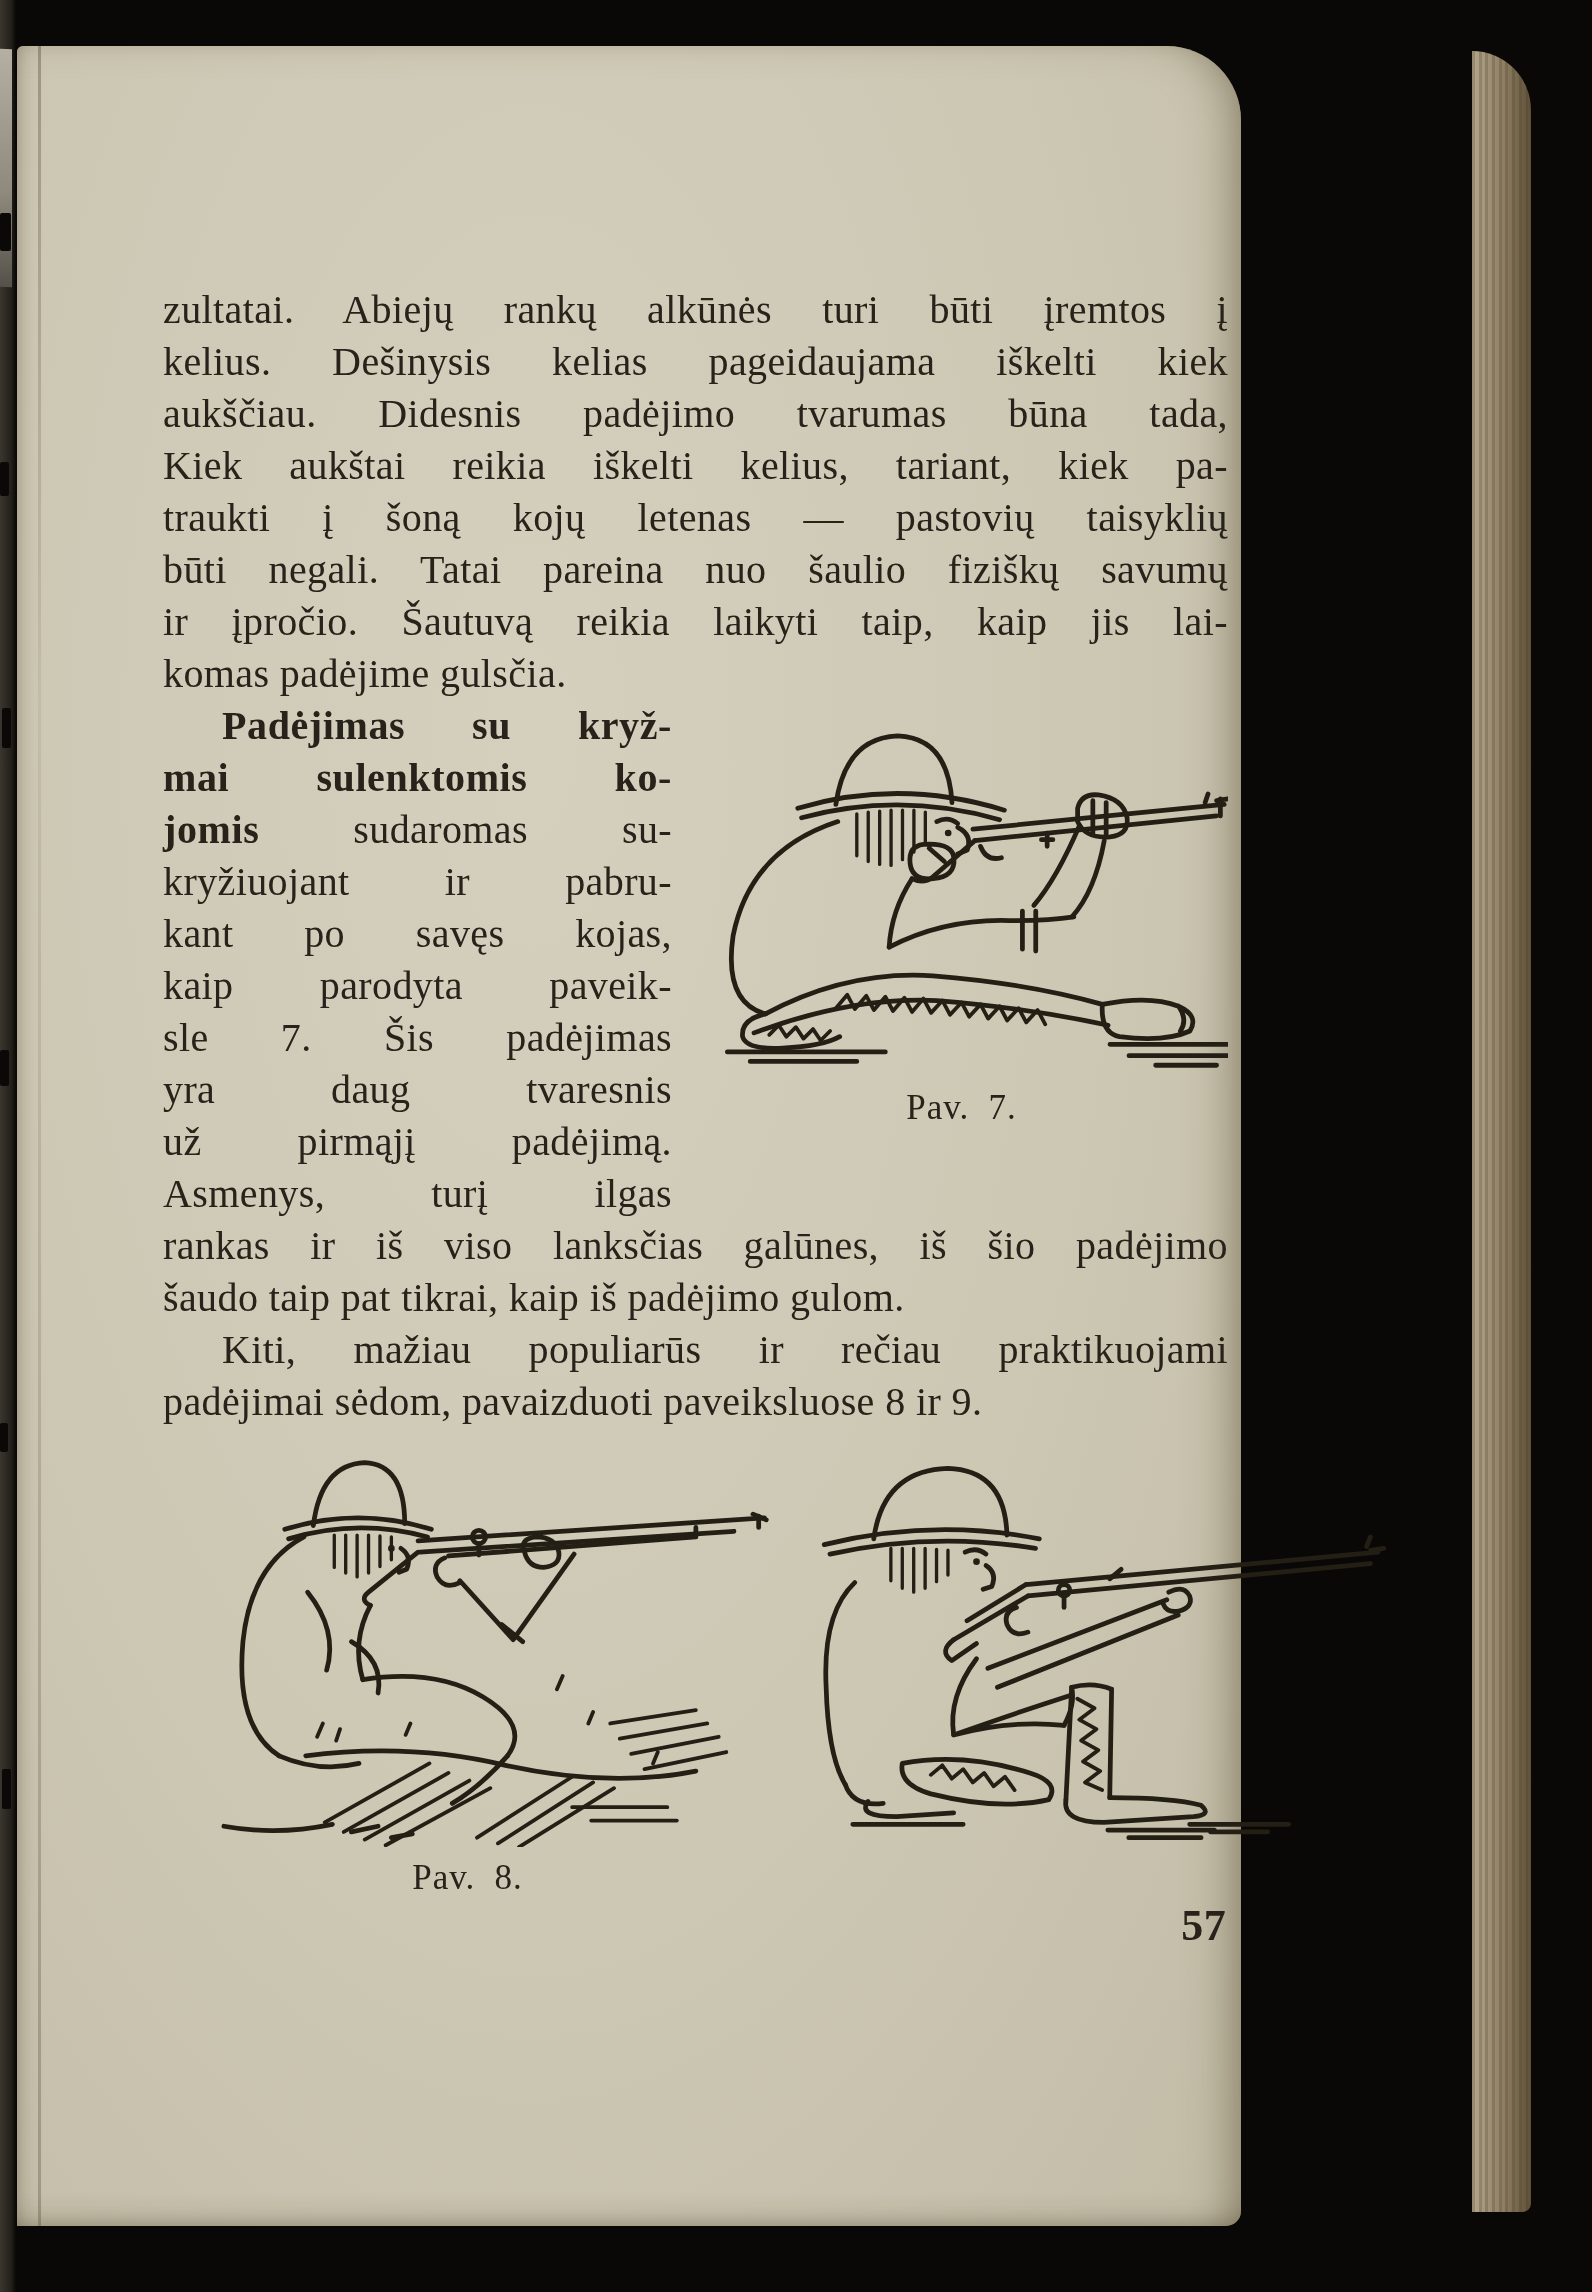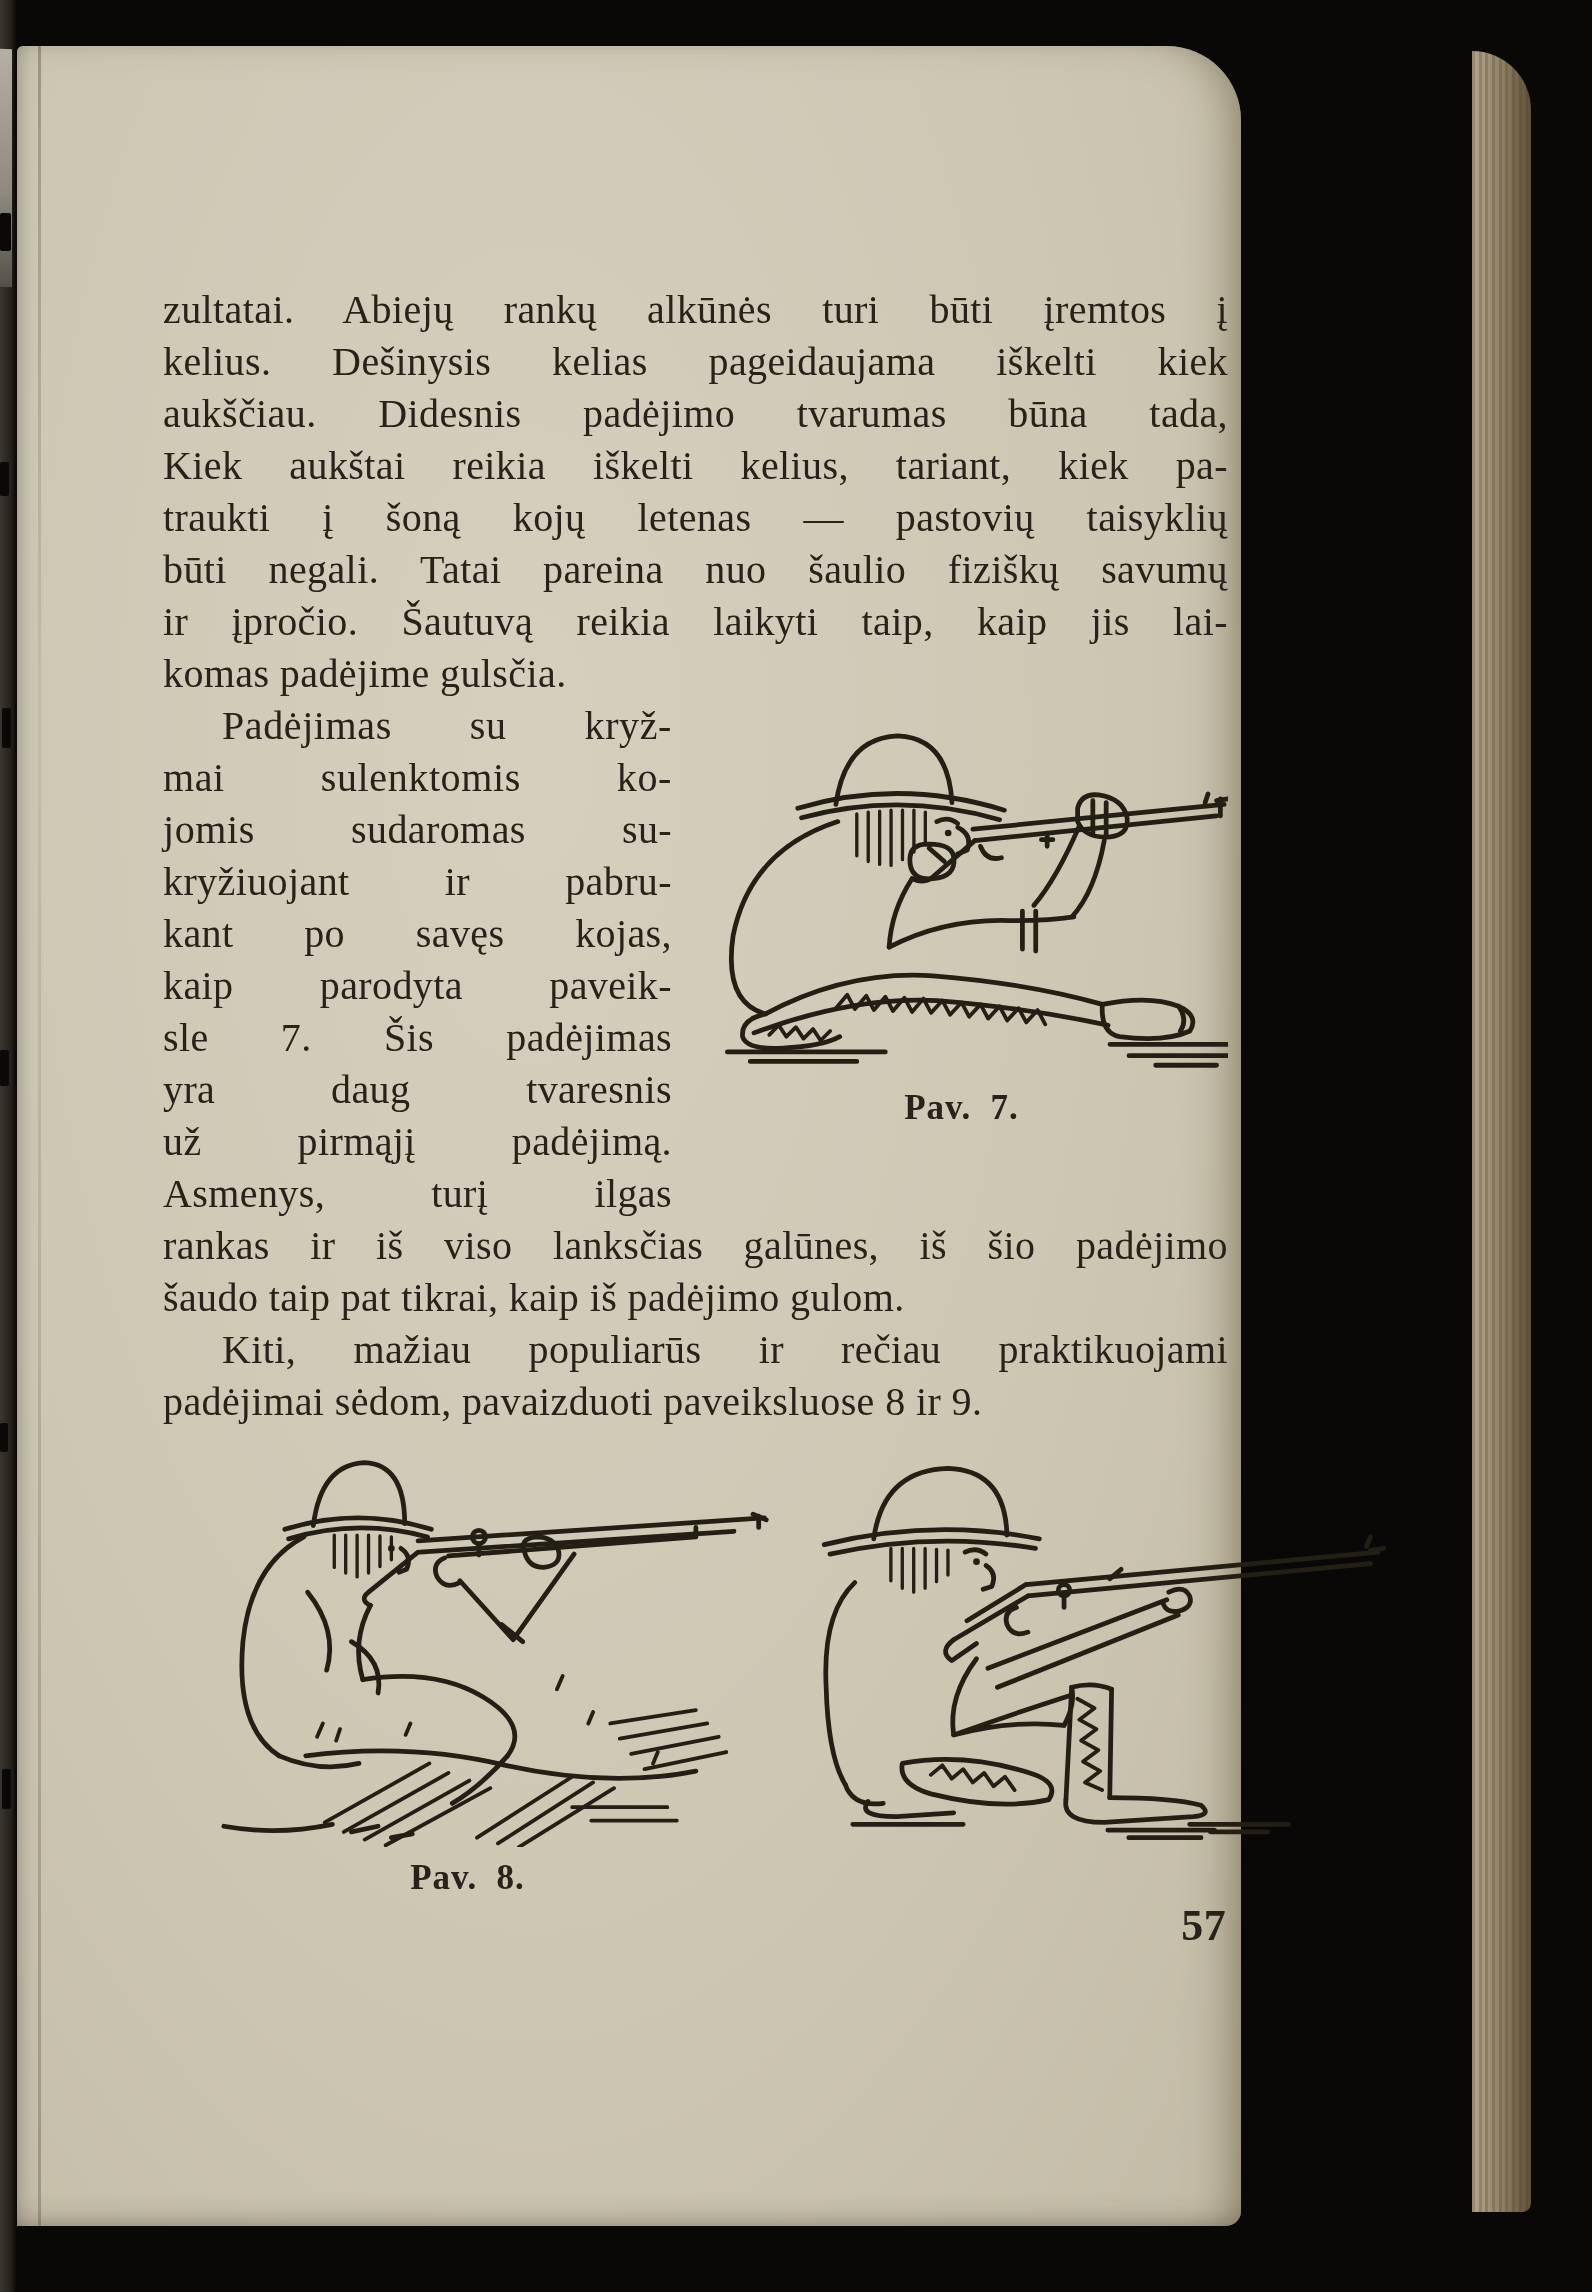--- a/index.html
+++ b/index.html
@@ -48,28 +48,28 @@
   }
   .content{
     position:absolute;left:146px;top:238px;width:1065px;
     color:#27221a;font-size:40px;line-height:52px;letter-spacing:0.4px;
   }
   .tline{
     text-align:justify;text-align-last:justify;white-space:nowrap;
   }
   .tline.last{text-align-last:left;}
   .tline.indent{text-indent:59px;}
-  .tline b{font-weight:400;letter-spacing:0.6px;}
+  .tline b{font-weight:700;letter-spacing:0.6px;}
   
   .rowB{display:flex;justify-content:space-between;align-items:flex-start;}
   .colL{width:509px;}
   .figblock{text-align:center;}
   .fig7{width:533px;margin-top:15px;}
   .caption{
-    font-weight:700;font-size:35px;line-height:44px;letter-spacing:1px;
+    font-weight:400;font-size:35px;line-height:44px;letter-spacing:1px;
     word-spacing:9.5px;text-align:left;text-align-last:center;margin-top:9.5px;
   }
   .figrow{
     display:flex;justify-content:space-between;align-items:flex-start;
     margin-top:9.5px;margin-right:-171px;width:1236px;
   }
   .f89{width:609px;}
   .pageno{
     text-align:right;text-align-last:right;font-weight:700;font-size:44px;
     padding-right:1.9px;

